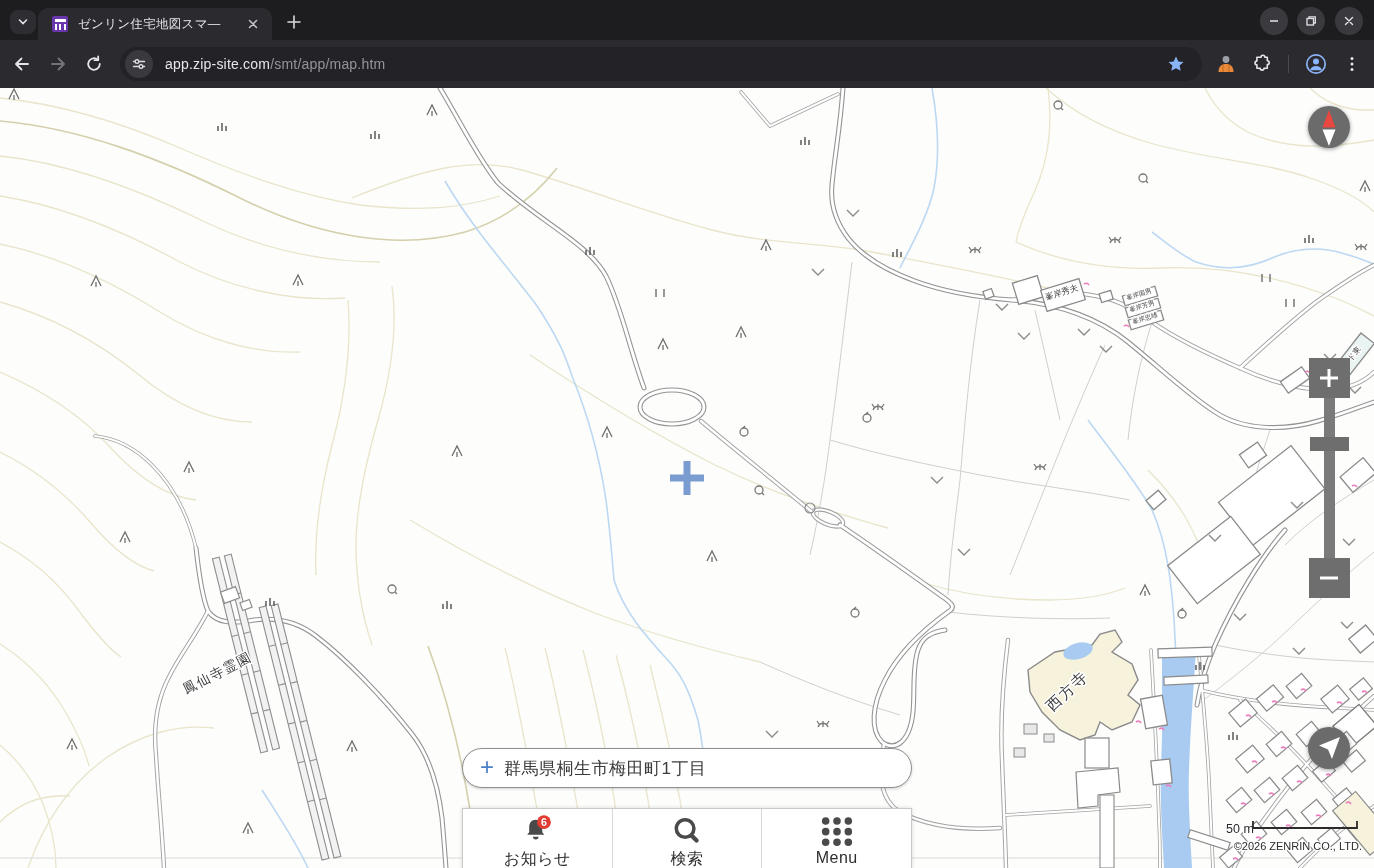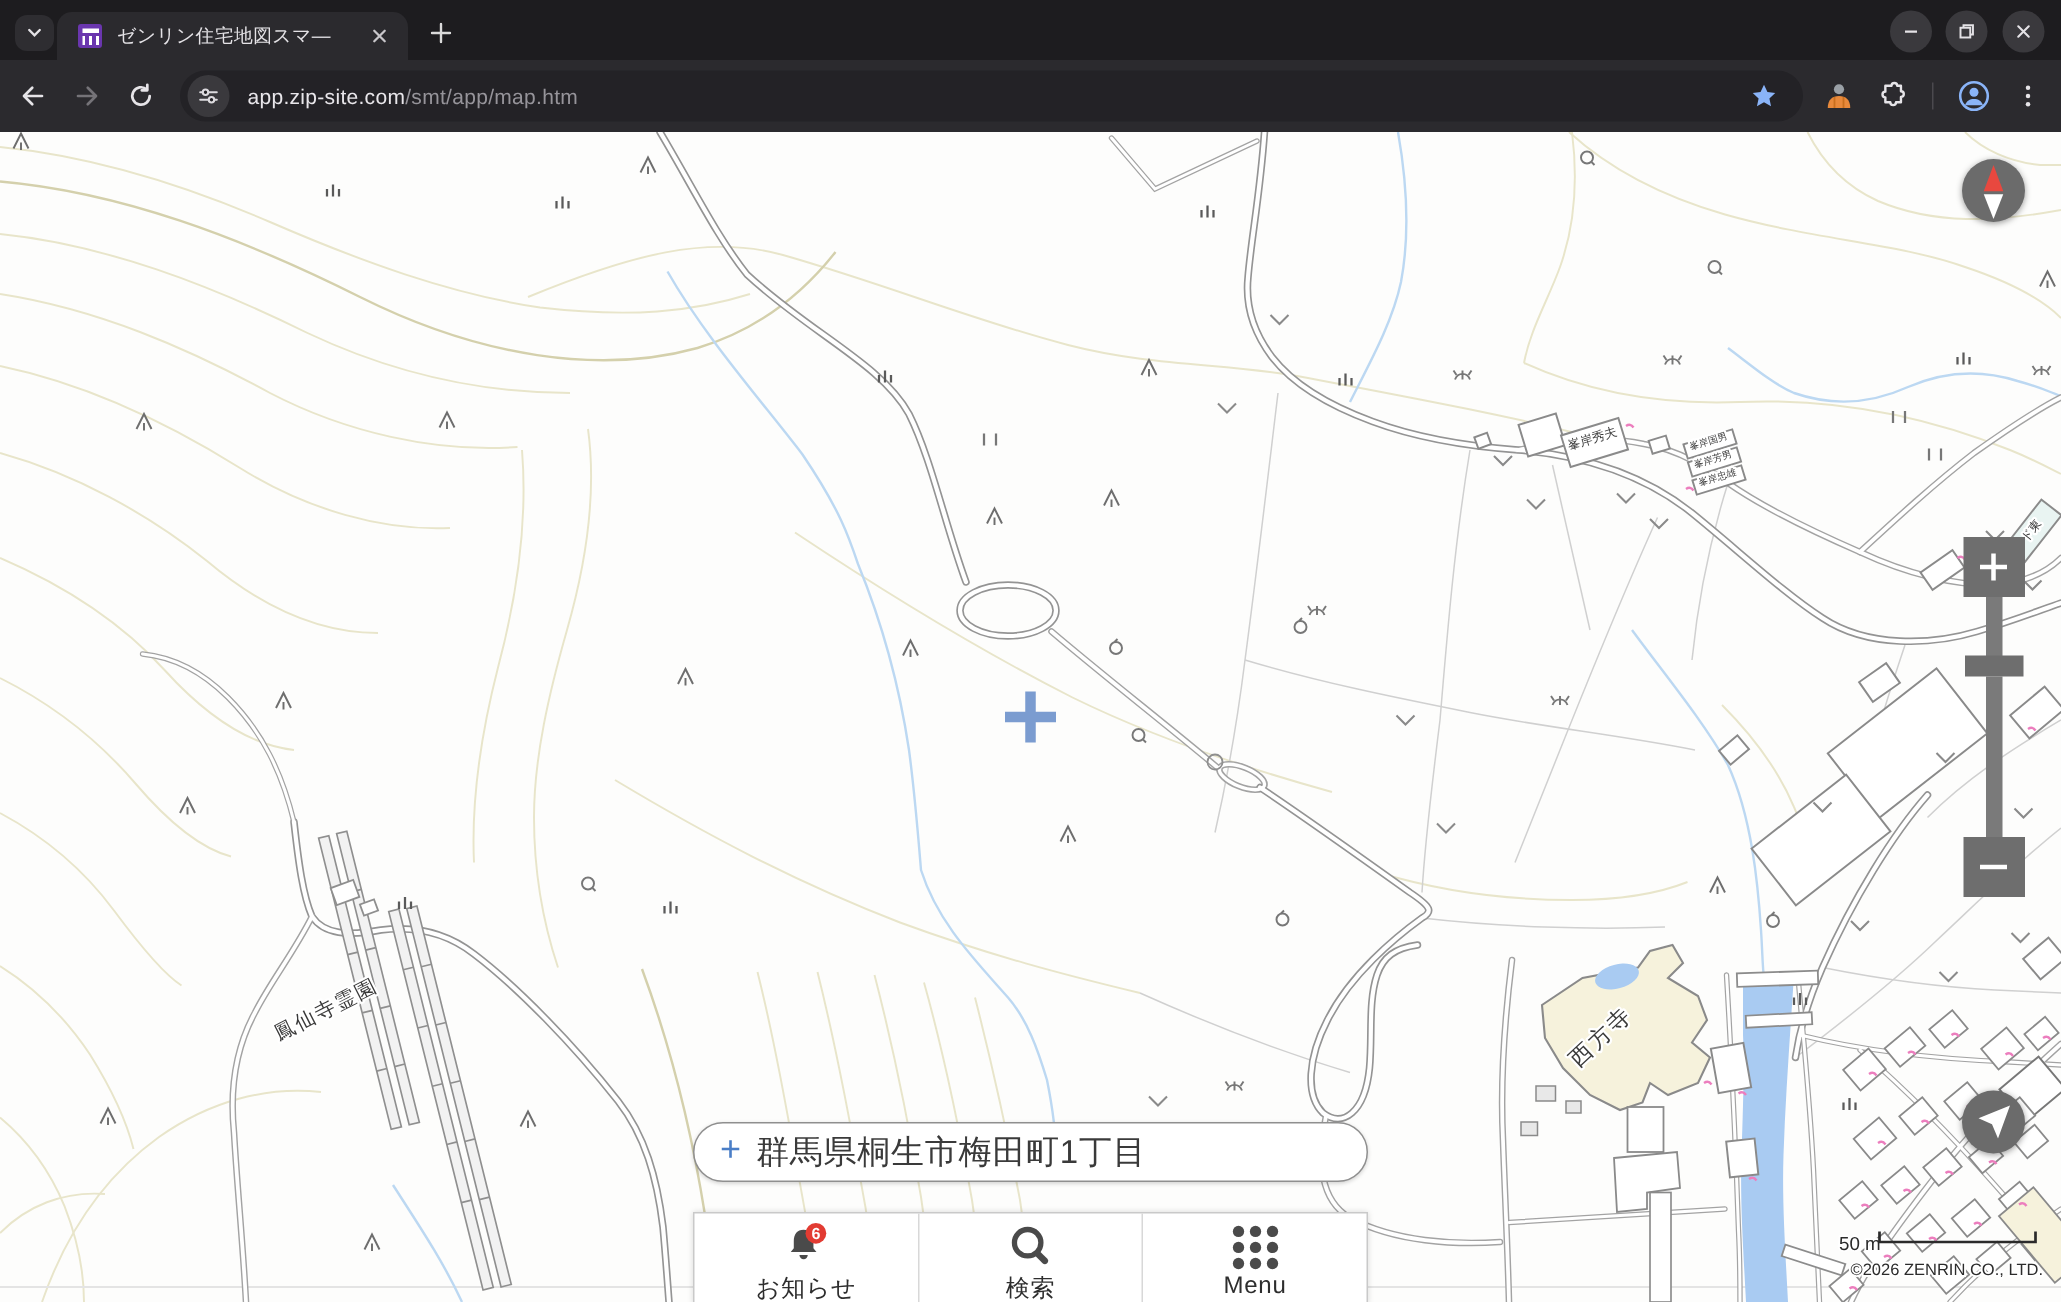--- a/index.html
+++ b/index.html
@@ -23,21 +23,21 @@
 #omnibox { position:absolute; left:120px; top:7px; width:1082px; height:34px; border-radius:17px; background:#232226; display:flex; align-items:center; }
 #siteinfo { width:28px; height:28px; border-radius:50%; background:#3A393D; margin-left:5px; display:flex; align-items:center; justify-content:center;}
 #urltext { margin-left:12px; font-size:14px; letter-spacing:.2px;}
 #urltext .host { color:#E8E6EA; }
 #urltext .path { color:#96949A; }
 
 
 #map { position:absolute; left:0; top:88px; width:1374px; height:780px; background:#FDFDFC; }
 #searchpill { position:absolute; left:462px; top:748px; width:450px; height:40px; background:#fff; border:1px solid #8F8F8F; border-radius:21px; display:flex; align-items:center; box-shadow:0 1px 3px rgba(0,0,0,.18);}
 #searchpill .plus { color:#4A7EC7; font-size:24px; font-weight:400; margin:0 10px 2px 17px;}
-#searchpill .qtext { color:#3A3A3A; font-size:22px; letter-spacing:.5px;}
+#searchpill .qtext { color:#3A3A3A; font-size:17px; letter-spacing:.5px;}
 #bottombar { position:absolute; left:462px; top:808px; width:450px; height:62px; background:#fff; border:1px solid #C9C9C9; border-bottom:none; display:flex; box-shadow:0 0 4px rgba(0,0,0,.15);}
 .bcell { flex:1; display:flex; flex-direction:column; align-items:center; justify-content:flex-start; position:relative; padding-top:5px;}
 .bcell + .bcell { border-left:1px solid #D8D8D8; }
 .bcell .lbl { font-size:16px; color:#2E2E2E; margin-top:1px; letter-spacing:.5px;}
 </style>
 </head>
 <body>
 
 <div id="stage">
 

